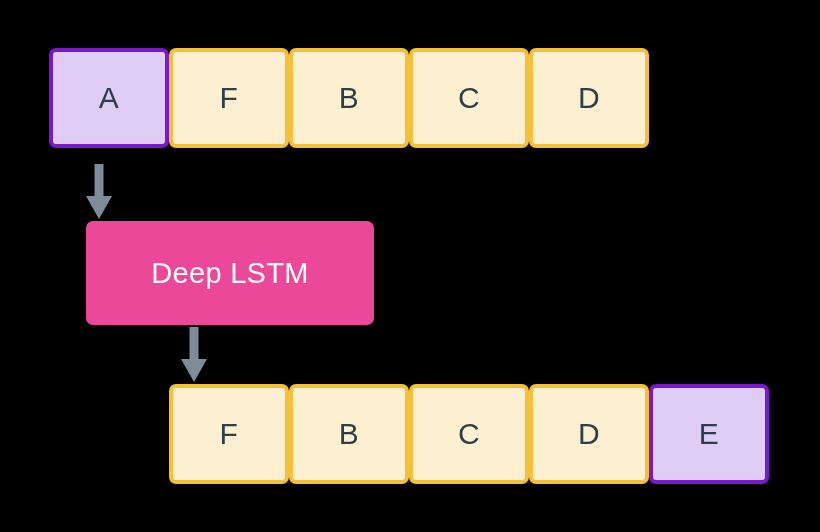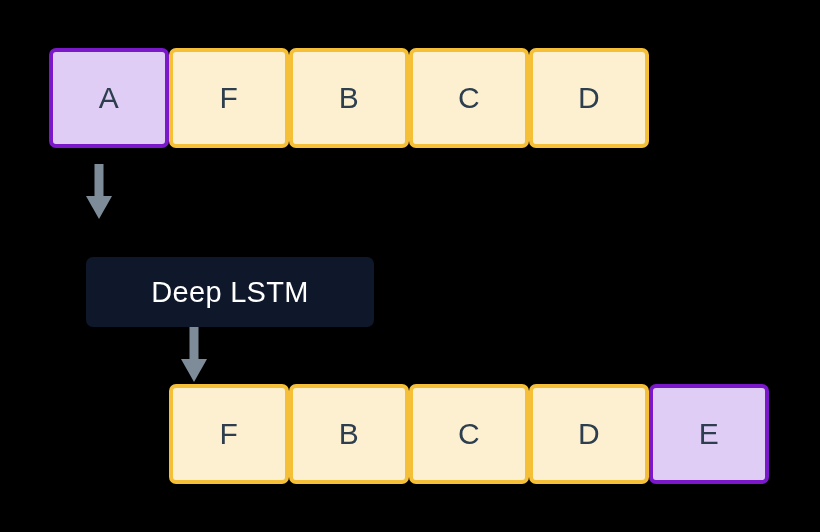--- a/index.html
+++ b/index.html
@@ -50,30 +50,29 @@
     color: #2D3E4E;
     z-index: 2;
   }
 
   
   #lstm-block {
     position: absolute;
     left: 86px;
     top: 221px;
     width: 288px;
-    height: 70px;
-    background: #0f172a;
+    height: 104px;
+    background: #ec4899;
     border-radius: 7px;
     display: flex;
     align-items: center;
     justify-content: center;
     color: #FFFFFF;
     font-size: 29px;
     letter-spacing: 0.3px;
-    margin-top: 36px;
   }
 
   
   .arrow {
     position: absolute;
   }
   #arrow-input-to-lstm  { left: 84px;  top: 163px; }
   #arrow-lstm-to-output { left: 179px; top: 326px; }
 </style>
 </head>

